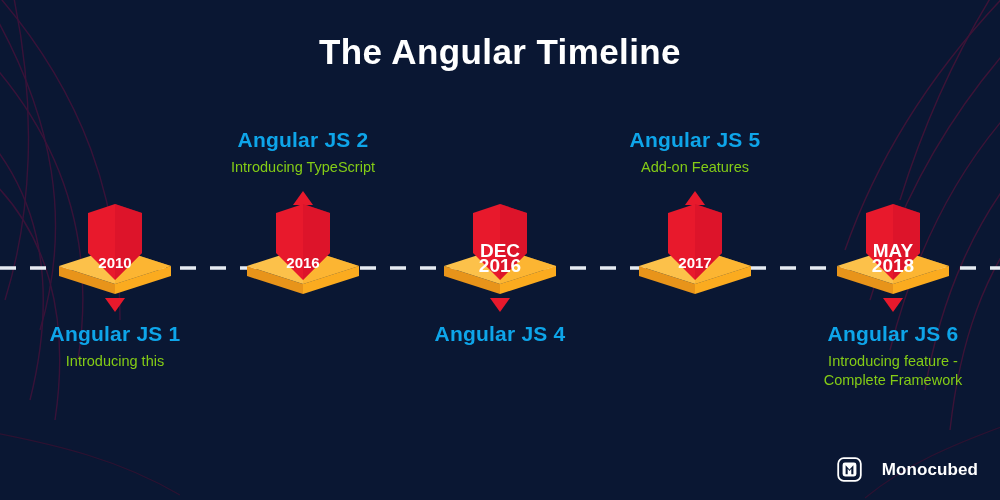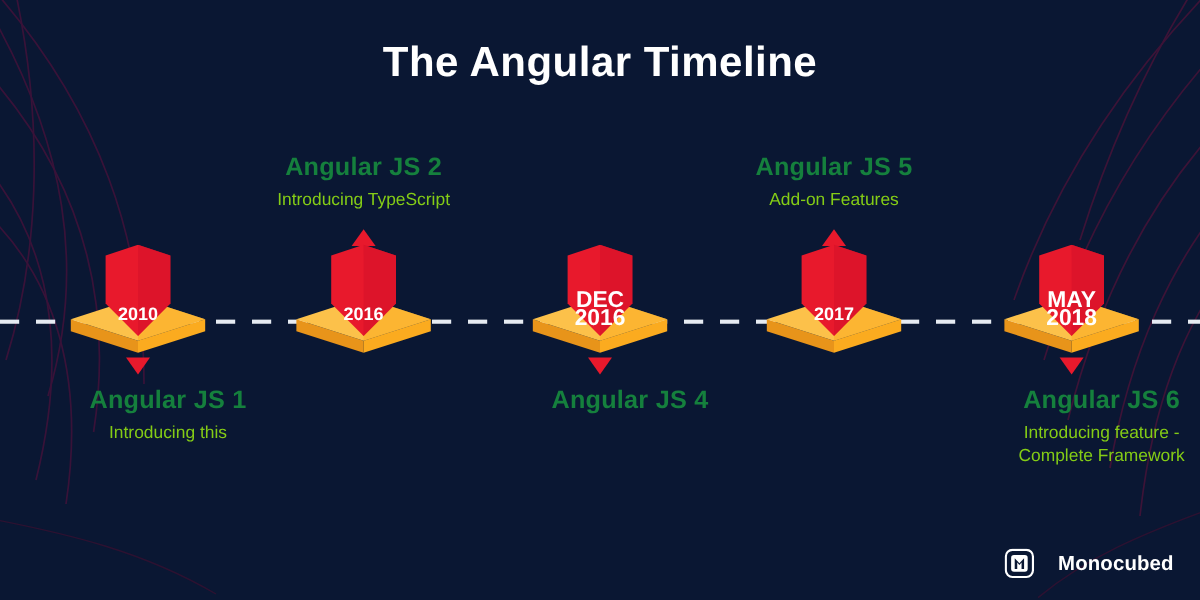--- a/index.html
+++ b/index.html
@@ -86,25 +86,25 @@
   }
   .pointer-up {
     top:191px;
     border-left:10px solid transparent;
     border-right:10px solid transparent;
     border-bottom:14px solid #e8192c;
   }
 
   
   .caption { position:absolute; left:0; width:230px; text-align:center; }
-  .caption.below { top:322px;margin-left:25px; }
+  .caption.below { top:322px; }
   .caption.above { top:128px; }
 
   .caption-title {
-    color:#15803d;
+    color:#0ea5e9;
     font-size:21px;
     font-weight:bold;
     letter-spacing:0.2px;
     white-space:nowrap;
   }
   .caption-sub {
     margin-top:6px;
     color:#84cc16;
     font-size:14.5px;
     line-height:19px;

